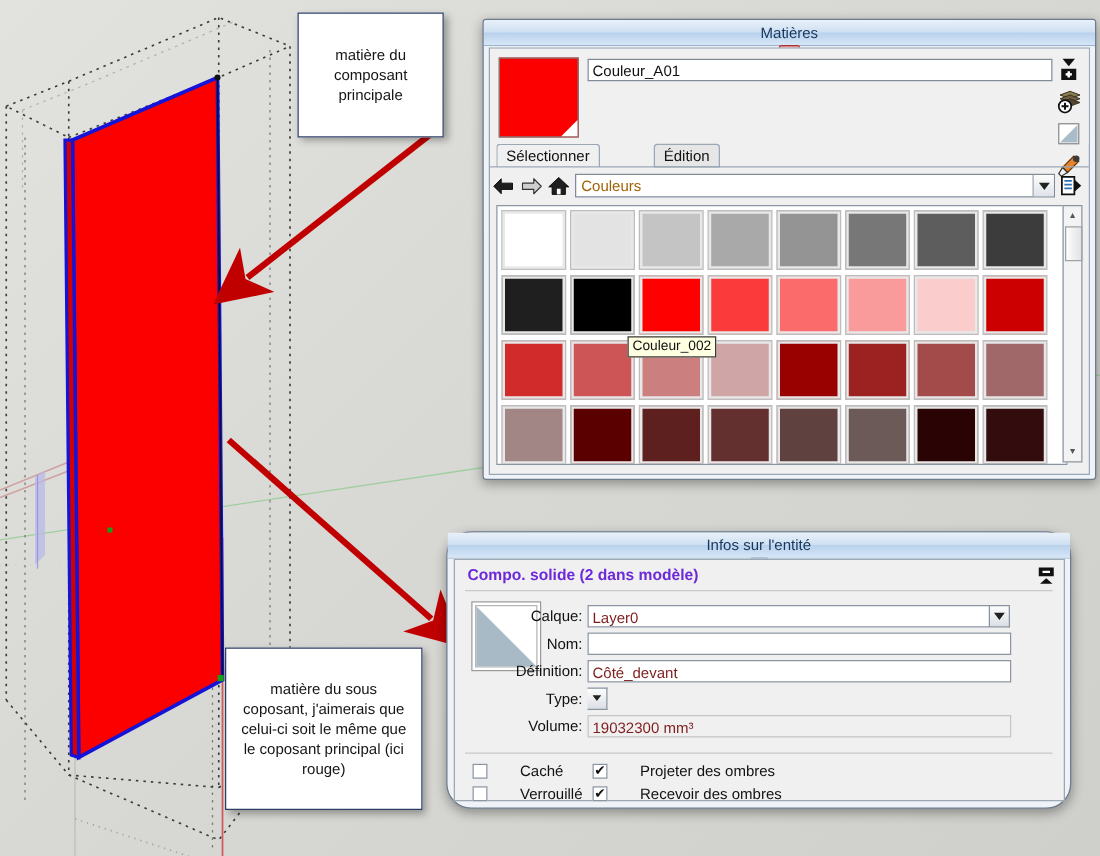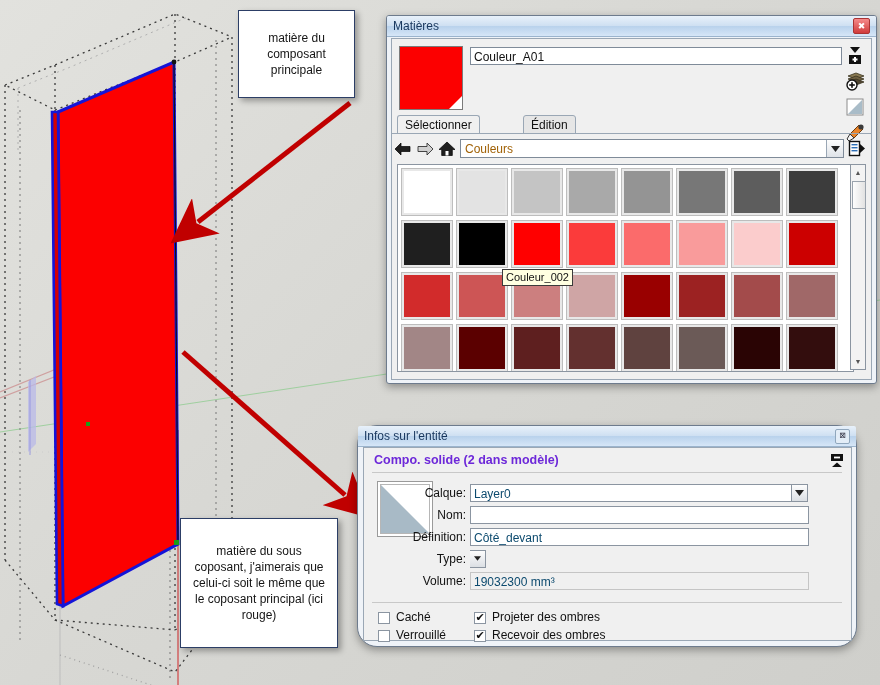--- a/index.html
+++ b/index.html
@@ -13,21 +13,21 @@
     background:linear-gradient(135deg,#e2e2de 0%,#d8d8d4 45%,#cfcfcb 100%);}
   #viewport svg{position:absolute;left:0;top:0;}
 
   
   .win{position:absolute;background:#eef2f7;
      border:1px solid #6d7b8d;border-radius:3px;
      box-shadow:0 3px 9px rgba(0,0,0,.35);}
   .win-title{height:20px;line-height:20px;padding:0 6px;font-size:12px;color:#17365d;
      background:linear-gradient(to bottom,#e8f1fa 0%,#cfe0f2 48%,#b9d2ec 52%,#d6e6f7 100%);
      border-bottom:1px solid #9bb4cd;border-radius:2px 2px 0 0;
-     display:flex;align-items:center;justify-content:space-between;font-weight:normal;}
+     display:flex;align-items:center;justify-content:space-between;font-weight:normal;flex-direction:column;}
   .btn-close{width:15px;height:14px;border:1px solid #a33;border-radius:2px;
      background:linear-gradient(to bottom,#f58a8a,#d03b3b);
      display:flex;align-items:center;justify-content:center;color:#fff;font-size:9px;
      font-family:"Liberation Sans",sans-serif;cursor:pointer;line-height:1;}
   .btn-close-plain{width:13px;height:13px;border:1px solid #90a7bd;border-radius:2px;
      background:#e3edf7;display:flex;align-items:center;justify-content:center;
      color:#334;font-size:8px;cursor:pointer;line-height:1;}
 
   
   #matieres{left:386px;top:15px;width:489px;height:367px;background:#eff3f8;}
@@ -82,37 +82,37 @@
      display:flex;flex-direction:column;align-items:center;justify-content:center;}
   .inf-sep{position:absolute;left:8px;top:24px;width:470px;height:1px;background:#c8c8c8;}
   .inf-thumb{position:absolute;left:13px;top:33px;width:56px;height:56px;
      background:#fff;border:1px solid #9a9a9a;padding:2px;box-sizing:border-box;}
   .inf-thumb .tri{width:100%;height:100%;
      background:linear-gradient(to bottom left,#ffffff 0%,#ffffff 49.5%,#a8bac6 50.5%,#a8bac6 100%);
      border:1px solid #b6b6b6;box-sizing:border-box;}
   .field-row{position:absolute;height:19px;display:flex;align-items:center;}
   .f-label{font-size:12px;color:#111;text-align:right;padding-right:4px;width:72px;}
   .f-input{background:#fff;border:1px solid #8b95a1;height:18px;line-height:18px;
-     font-size:12px;color:#0c4a6e;padding:0 3px;box-sizing:border-box;}
+     font-size:12px;color:#7f1d1d;padding:0 3px;box-sizing:border-box;}
   .f-input.ro{background:#f0f0f0;border:1px solid #c5c5c5;}
   .f-caret{width:16px;height:18px;border:1px solid #8b95a1;border-left:0;
      background:linear-gradient(to bottom,#fdfdfd,#dbdfe4);display:flex;align-items:center;
      justify-content:center;box-sizing:border-box;}
   .inf-sep2{position:absolute;left:8px;top:154px;width:470px;height:1px;background:#c8c8c8;}
-  .chk-row{position:absolute;display:flex;align-items:flex-end;font-size:12px;color:#111;}
+  .chk-row{position:absolute;display:flex;align-items:center;font-size:12px;color:#111;gap:20px;}
   .chk{width:12px;height:12px;background:#fff;border:1px solid #8b95a1;margin-right:6px;
      display:flex;align-items:center;justify-content:center;cursor:pointer;box-sizing:border-box;}
   .chk .mark{font-size:11px;line-height:10px;color:#111;font-family:"DejaVu Sans",sans-serif;}
 
   
   .callout{position:absolute;background:#fff;border:1px solid #2c3e66;
      box-shadow:3px 3px 6px rgba(0,0,0,.33);
      font-size:12px;color:#151515;text-align:center;line-height:16px;
      display:flex;align-items:center;justify-content:center;padding:6px 8px;box-sizing:border-box;}
-  #callout1{left:238px;top:10px;width:117px;height:88px;}
+  #callout1{left:238px;top:10px;width:117px;height:100px;}
   #callout2{left:180px;top:518px;width:158px;height:130px;}
 </style>
 </head>
 <body>
 
 <div id="viewport">
   <svg width="880" height="685">
     <defs>
       <marker id="ah" markerWidth="9" markerHeight="9" refX="2" refY="4.5" orient="auto">
         <path d="M0,0 L9,4.5 L0,9 L2.4,4.5 Z" fill="#c00000"></path>

